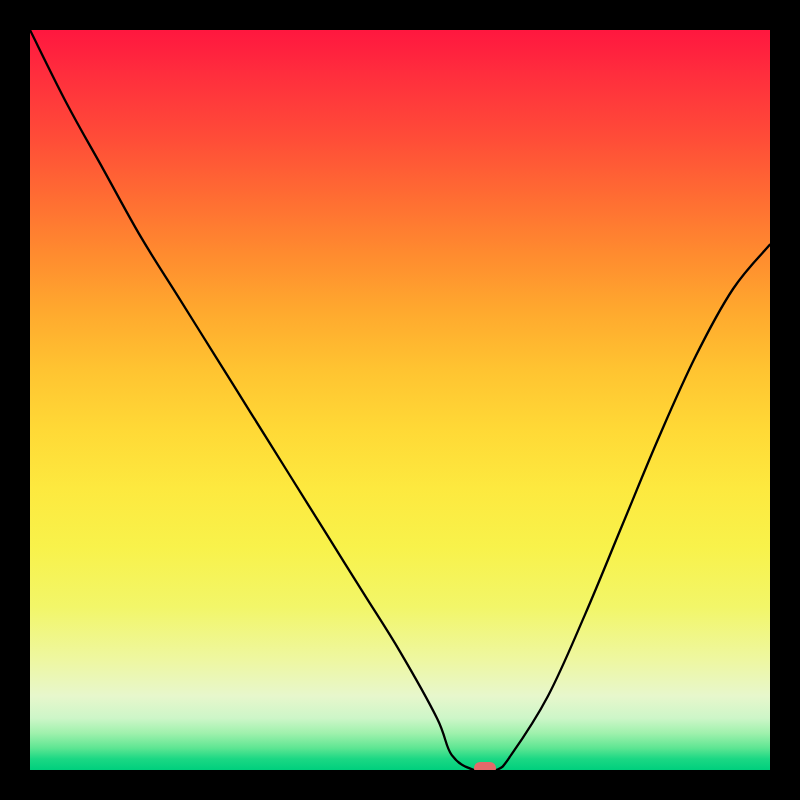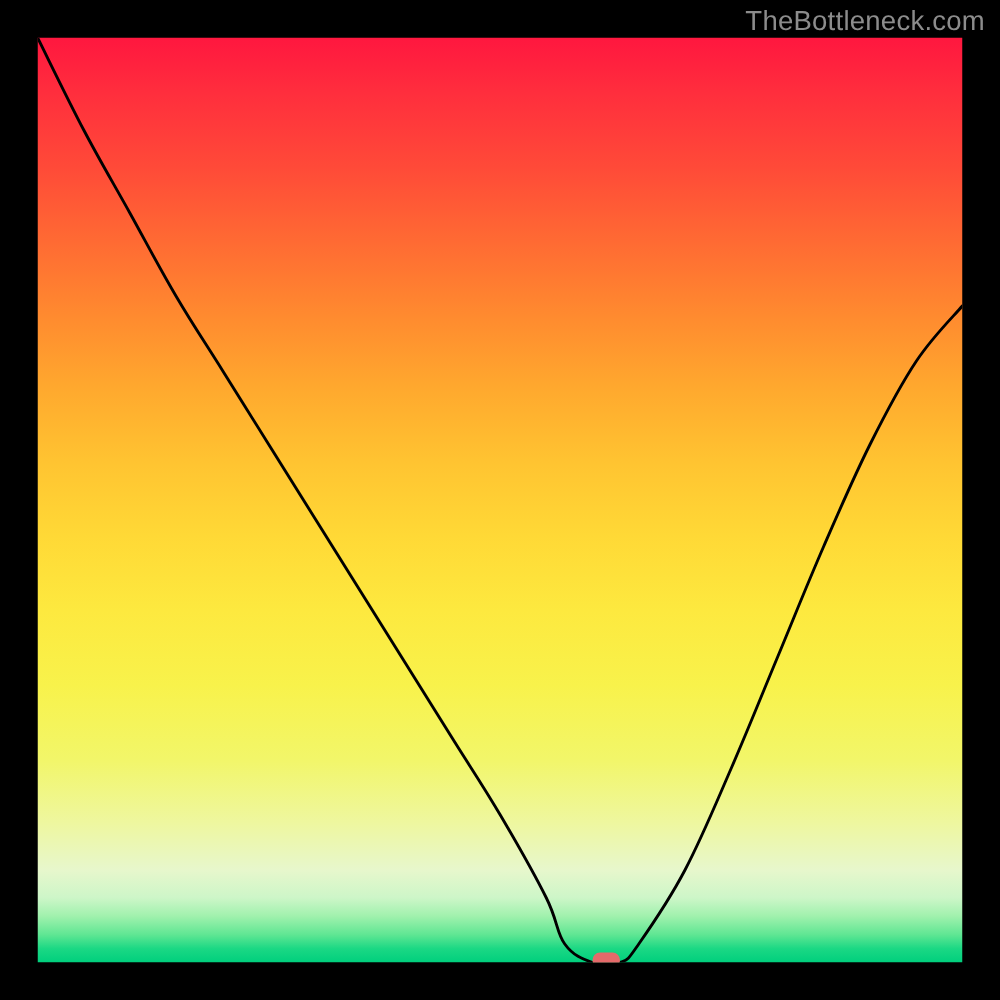--- a/index.html
+++ b/index.html
@@ -86,14 +86,13 @@
   <div class="plot-area">
     <div class="gradient"></div>
 
     <svg class="curve-svg" viewBox="0 0 740 740" preserveAspectRatio="none">
       <path id="curve-path" fill="none" stroke="#000000" stroke-width="2.3" stroke-linecap="round" stroke-linejoin="round" d="M 0.0 0.0 C 6.7 13.3, 23.7 48.7, 37.0 74.0 C 50.3 99.3, 60.7 116.6, 74.0 140.6 C 87.3 164.6, 97.7 184.6, 111.0 207.2 C 124.3 229.8, 134.7 245.1, 148.0 266.4 C 161.3 287.7, 171.7 304.3, 185.0 325.6 C 198.3 346.9, 208.7 363.5, 222.0 384.8 C 235.3 406.1, 245.7 422.7, 259.0 444.0 C 272.3 465.3, 282.7 481.9, 296.0 503.2 C 309.3 524.5, 319.7 541.1, 333.0 562.4 C 346.3 583.7, 356.7 599.0, 370.0 621.6 C 383.3 644.2, 397.7 669.6, 407.0 688.2 C 416.3 706.8, 415.1 715.9, 421.8 725.2 C 428.5 734.5, 436.0 737.3, 444.0 740.0 C 452.0 742.7, 459.5 742.7, 466.2 740.0 C 472.9 737.3, 471.7 738.5, 481.0 725.2 C 490.3 711.9, 504.7 691.3, 518.0 666.0 C 531.3 640.7, 541.7 615.2, 555.0 584.6 C 568.3 554.0, 578.7 527.8, 592.0 495.8 C 605.3 463.8, 615.7 437.6, 629.0 407.0 C 642.3 376.4, 652.7 352.2, 666.0 325.6 C 679.3 299.0, 689.7 279.0, 703.0 259.0 C 716.3 239.0, 733.3 222.6, 740.0 214.6"></path>
     </svg>
 
     <div id="marker" class="marker" style="left: 444.1px; top: 732px; background: rgb(228, 106, 106);"></div>
   </div>
 
-  <div class="watermark">TheBottleneck.com</div>
 </div>
 
 </body></html>

